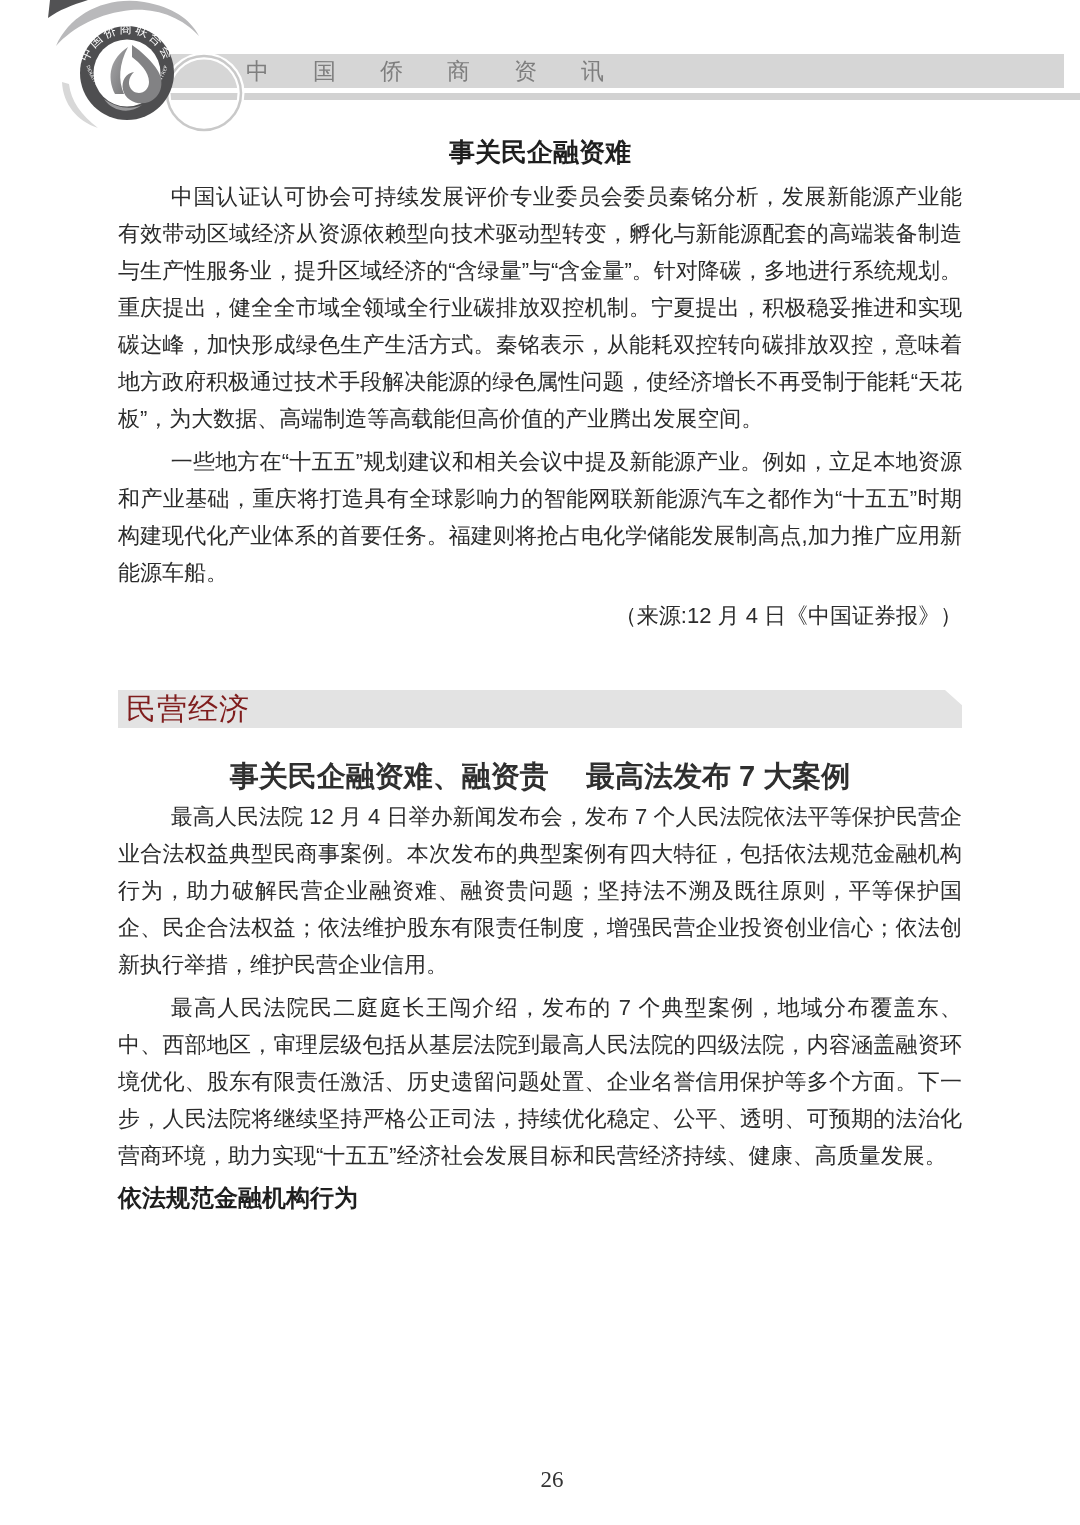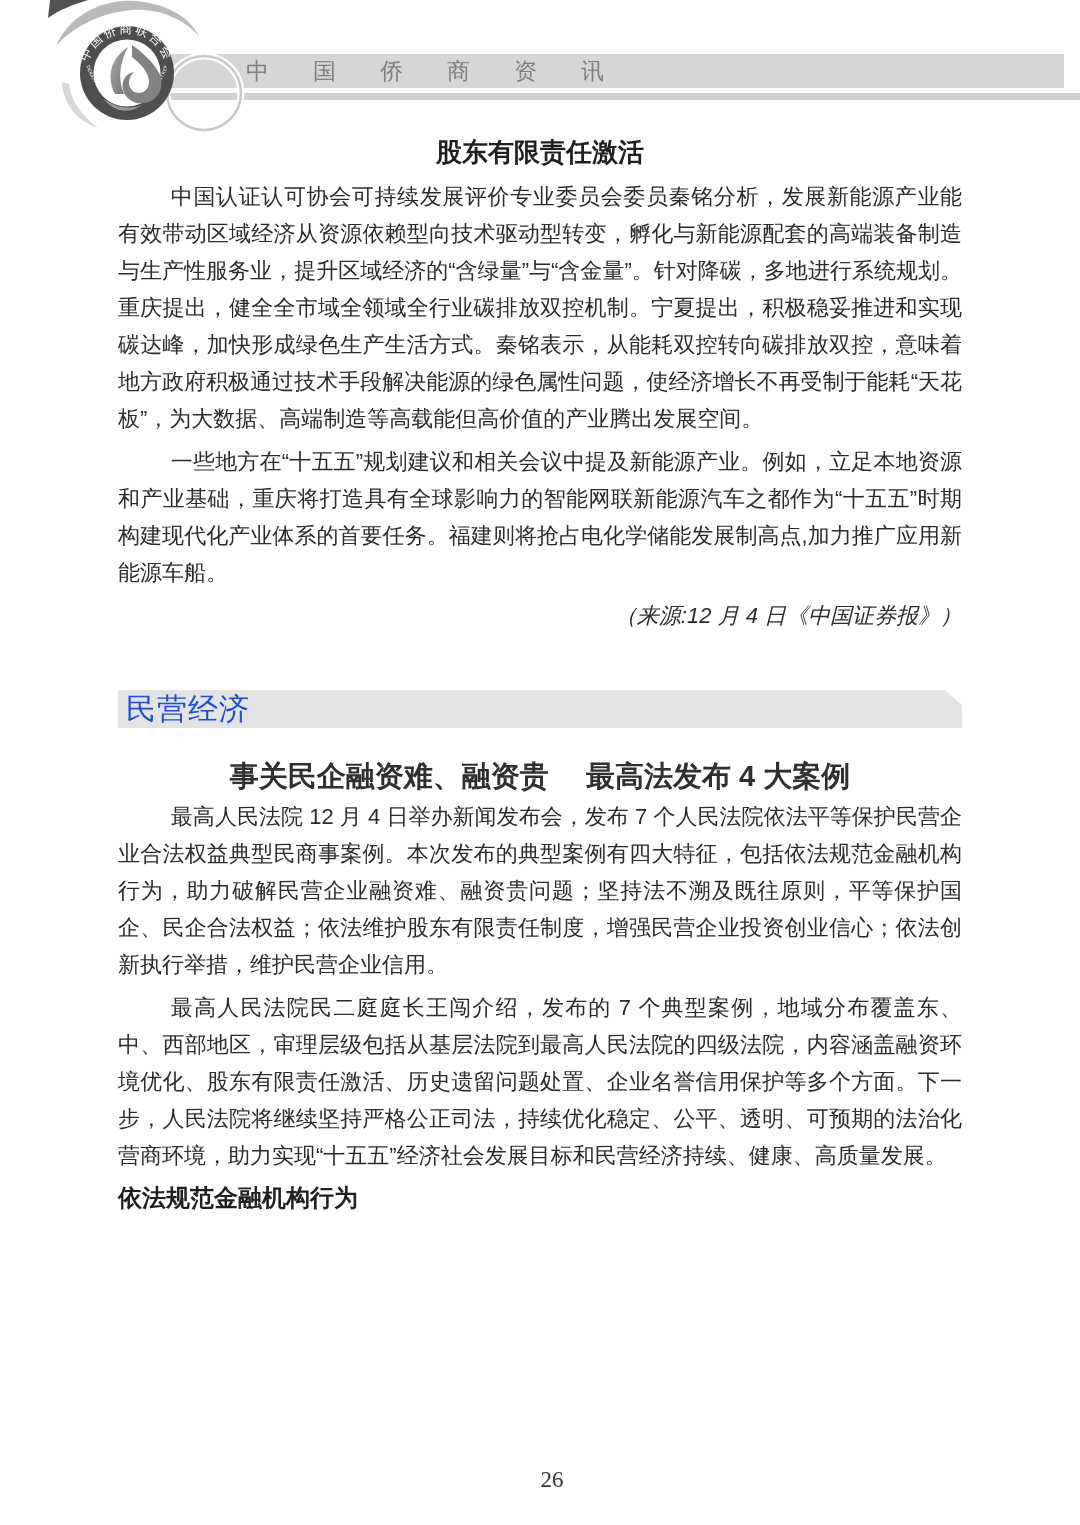--- a/index.html
+++ b/index.html
@@ -27,29 +27,29 @@
   .content{margin:0 118px;width:844px;}
   .art-title{
     margin:6px 0 8px 0;font-size:26px;font-weight:bold;color:#1f1f1f;
     text-align:center;line-height:36px;
   }
   .body-p{
     margin:0 0 6px 0;font-size:22px;line-height:37px;
     text-align:justify;text-indent:2.4em;color:#2b2b2b;
   }
   .body-p:after{content:"";display:block;clear:both;height:0;}
-  .source{float:right;text-indent:0;font-style:italic;}
+  .source{float:right;text-indent:0;}
   .section-banner{
     margin-top:56px;height:38px;background:#e3e3e3;
     display:flex;align-items:center;
     clip-path:polygon(0 0,calc(100% - 17px) 0,100% 40%,100% 100%,0 100%);
   }
   .section-banner .label{
     font-family:"Liberation Serif","DejaVu Serif",serif;
-    font-size:30px;font-weight:500;color:#1d4ed8;
+    font-size:30px;font-weight:500;color:#7f1d1d;
     padding-left:8px;letter-spacing:1px;line-height:38px;
   }
   .headline{
     margin:26px 0 0 0;font-size:29px;font-weight:bold;color:#2f2f2f;
     text-align:center;line-height:44px;white-space:pre-wrap;
   }
   .art2-first{}
   .sub-heading{
     margin:4px 0 4px 0;font-size:24px;font-weight:bold;color:#1f1f1f;
     text-align:left;line-height:36px;
@@ -101,29 +101,29 @@
       <path d="M100,45 C110,52 120,61 126,71 C133,83 129,97 117,102 C106,106 94,101 91,90
                C89,81 94,73 102,72 C96,78 95,86 101,91 C108,96 117,91 117,82
                C117,72 108,63 100,57 Z" fill="#828284"></path>
       <path d="M72,99 C84,108 99,110 110,105 C97,115 80,111 72,99 Z" fill="#9a9a9c"></path>
     </g>
   </svg>
 </div>
 
 <div class="content">
 
-  <h2 class="art-title">股东有限责任激活</h2>
+  <h2 class="art-title">事关民企融资难</h2>
   <p class="body-p">中国认证认可协会可持续发展评价专业委员会委员秦铭分析，发展新能源产业能有效带动区域经济从资源依赖型向技术驱动型转变，孵化与新能源配套的高端装备制造与生产性服务业，提升区域经济的“含绿量”与“含金量”。针对降碳，多地进行系统规划。重庆提出，健全全市域全领域全行业碳排放双控机制。宁夏提出，积极稳妥推进和实现碳达峰，加快形成绿色生产生活方式。秦铭表示，从能耗双控转向碳排放双控，意味着地方政府积极通过技术手段解决能源的绿色属性问题，使经济增长不再受制于能耗“天花板”，为大数据、高端制造等高载能但高价值的产业腾出发展空间。</p>
   <p class="body-p">一些地方在“十五五”规划建议和相关会议中提及新能源产业。例如，立足本地资源和产业基础，重庆将打造具有全球影响力的智能网联新能源汽车之都作为“十五五”时期构建现代化产业体系的首要任务。福建则将抢占电化学储能发展制高点,加力推广应用新能源车船。</p>
   <p class="body-p"><span class="source">（来源:12 月 4 日《中国证券报》）</span></p>
 
   <div class="section-banner">
     <span class="label">民营经济</span>
   </div>
 
-  <h1 class="headline">事关民企融资难、融资贵　 最高法发布 4 大案例</h1>
+  <h1 class="headline">事关民企融资难、融资贵　 最高法发布 7 大案例</h1>
   <p class="body-p art2-first">最高人民法院 12 月 4 日举办新闻发布会，发布 7 个人民法院依法平等保护民营企业合法权益典型民商事案例。本次发布的典型案例有四大特征，包括依法规范金融机构行为，助力破解民营企业融资难、融资贵问题；坚持法不溯及既往原则，平等保护国企、民企合法权益；依法维护股东有限责任制度，增强民营企业投资创业信心；依法创新执行举措，维护民营企业信用。</p>
   <p class="body-p">最高人民法院民二庭庭长王闯介绍，发布的 7 个典型案例，地域分布覆盖东、中、西部地区，审理层级包括从基层法院到最高人民法院的四级法院，内容涵盖融资环境优化、股东有限责任激活、历史遗留问题处置、企业名誉信用保护等多个方面。下一步，人民法院将继续坚持严格公正司法，持续优化稳定、公平、透明、可预期的法治化营商环境，助力实现“十五五”经济社会发展目标和民营经济持续、健康、高质量发展。</p>
   <h3 class="sub-heading">依法规范金融机构行为</h3>
 
 </div>
 
 <div class="page-footer">26</div>
 
 </body></html>

